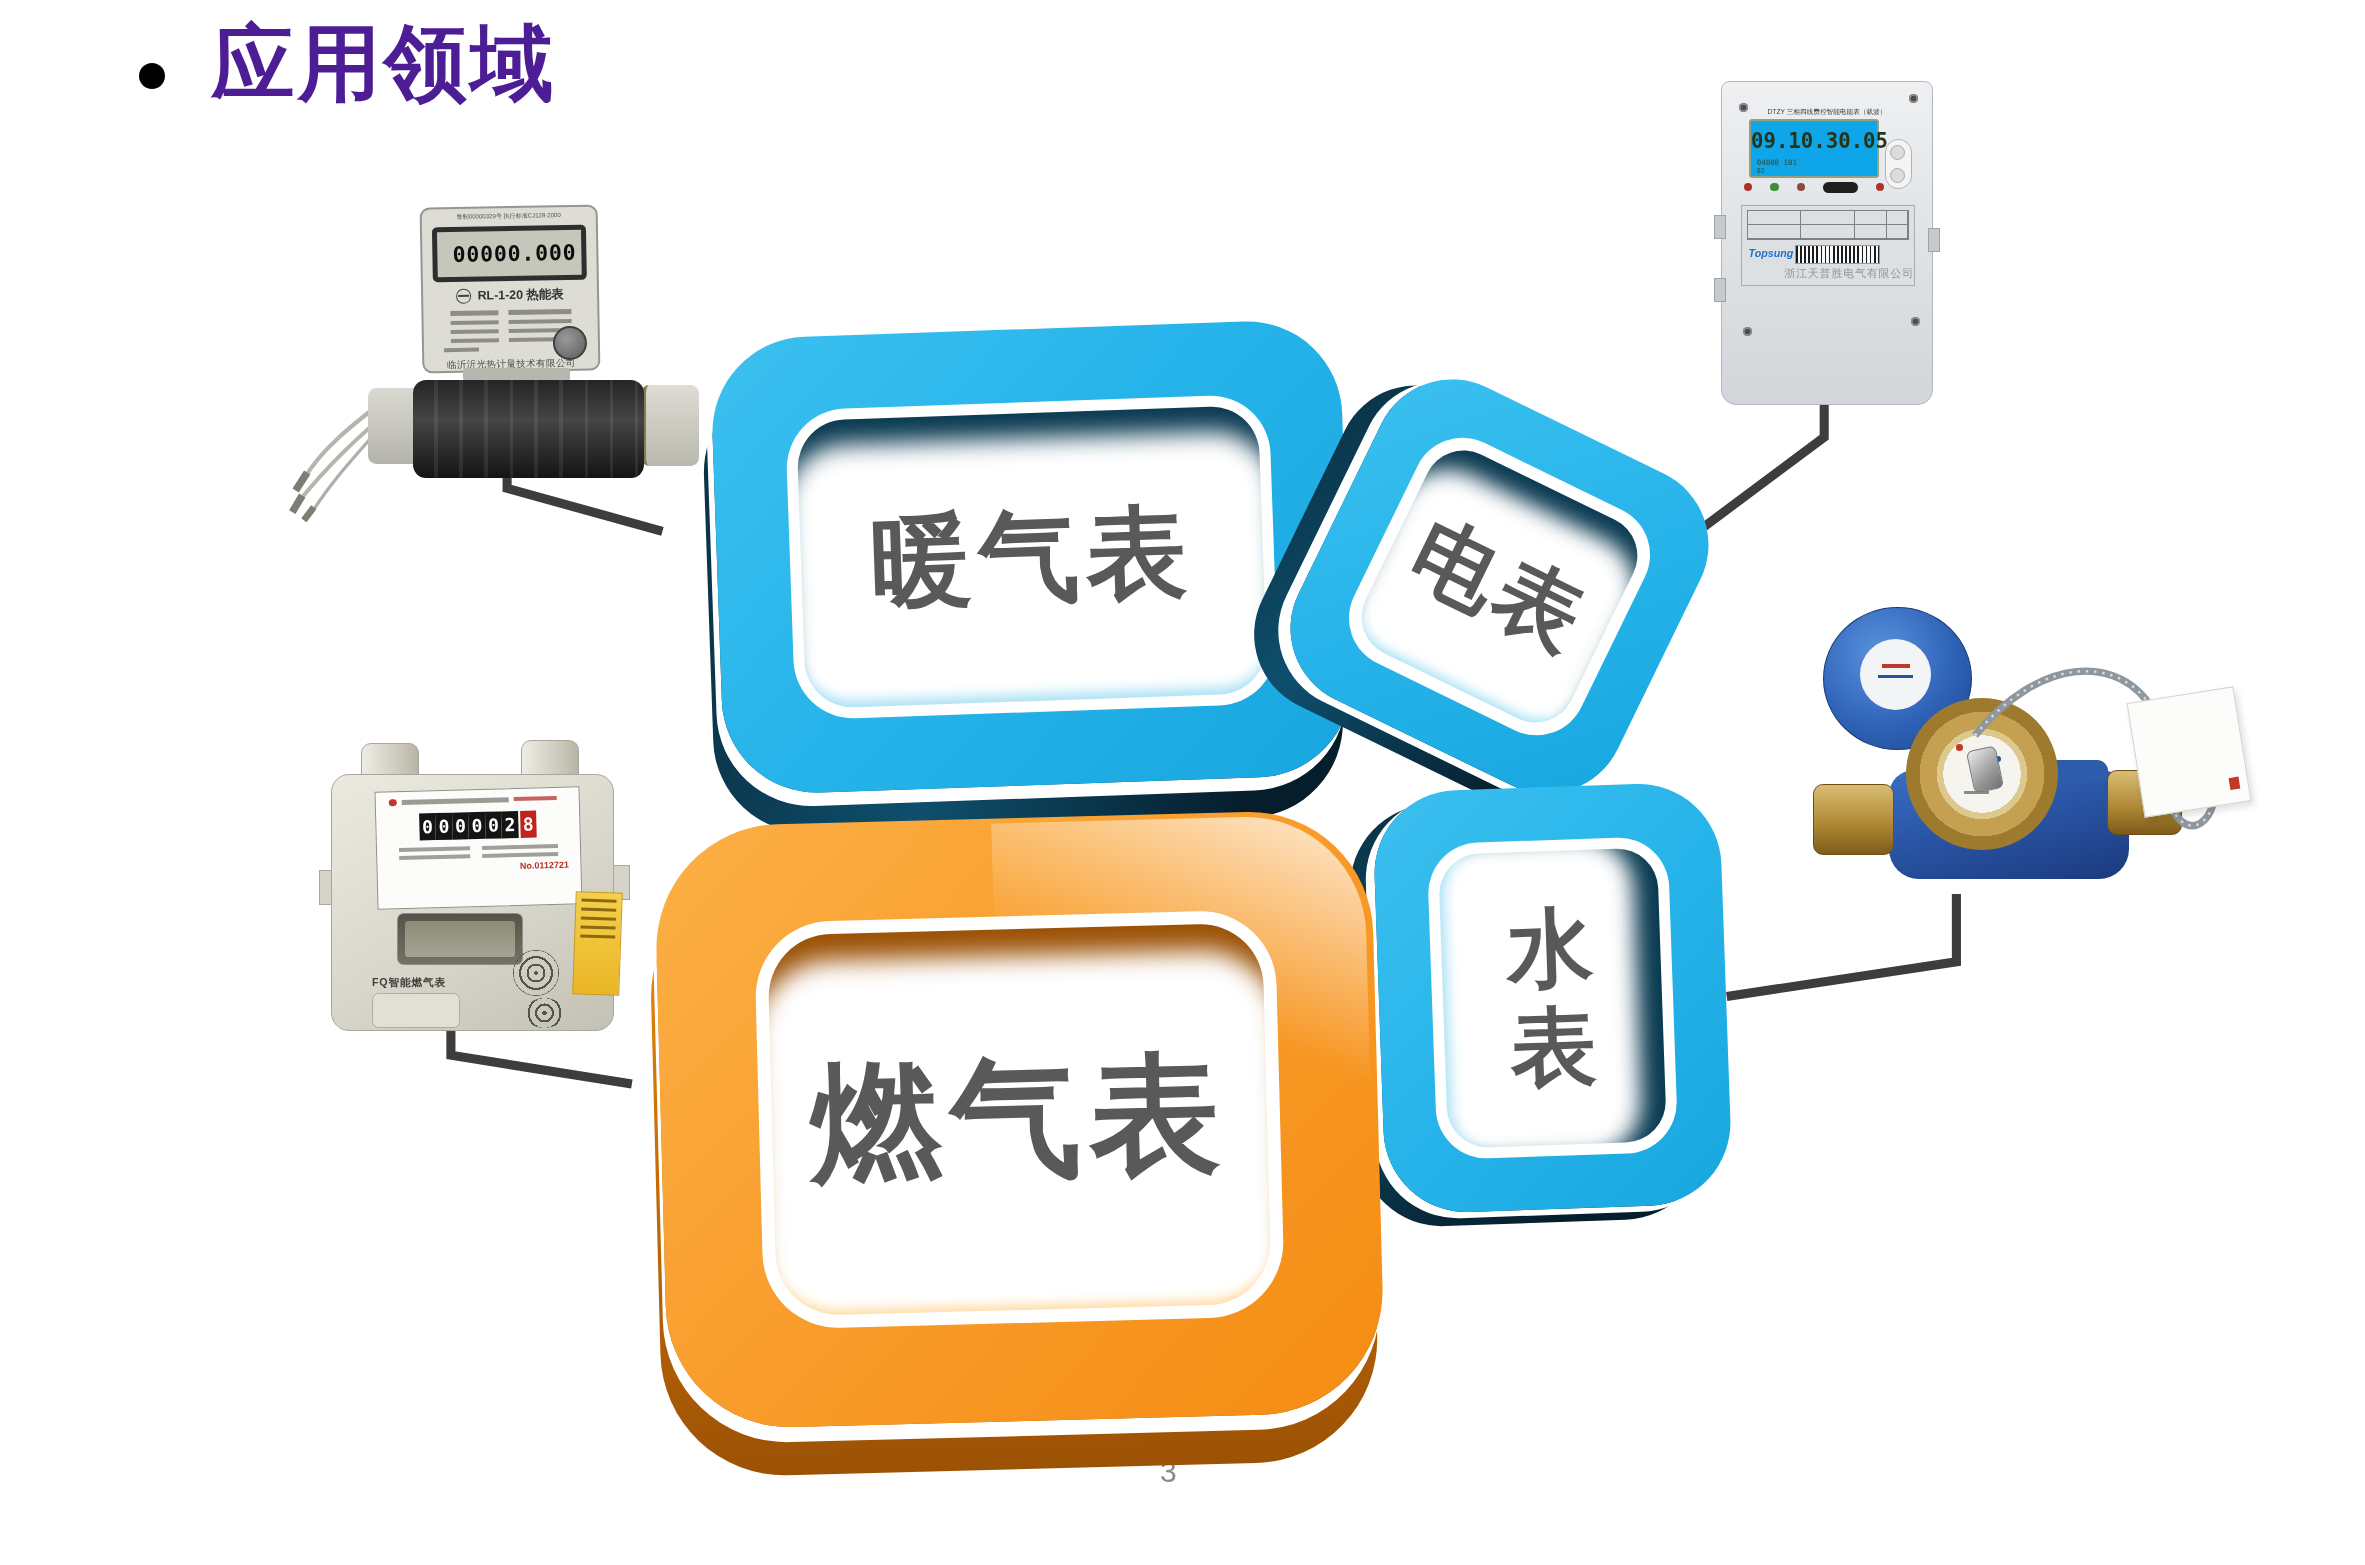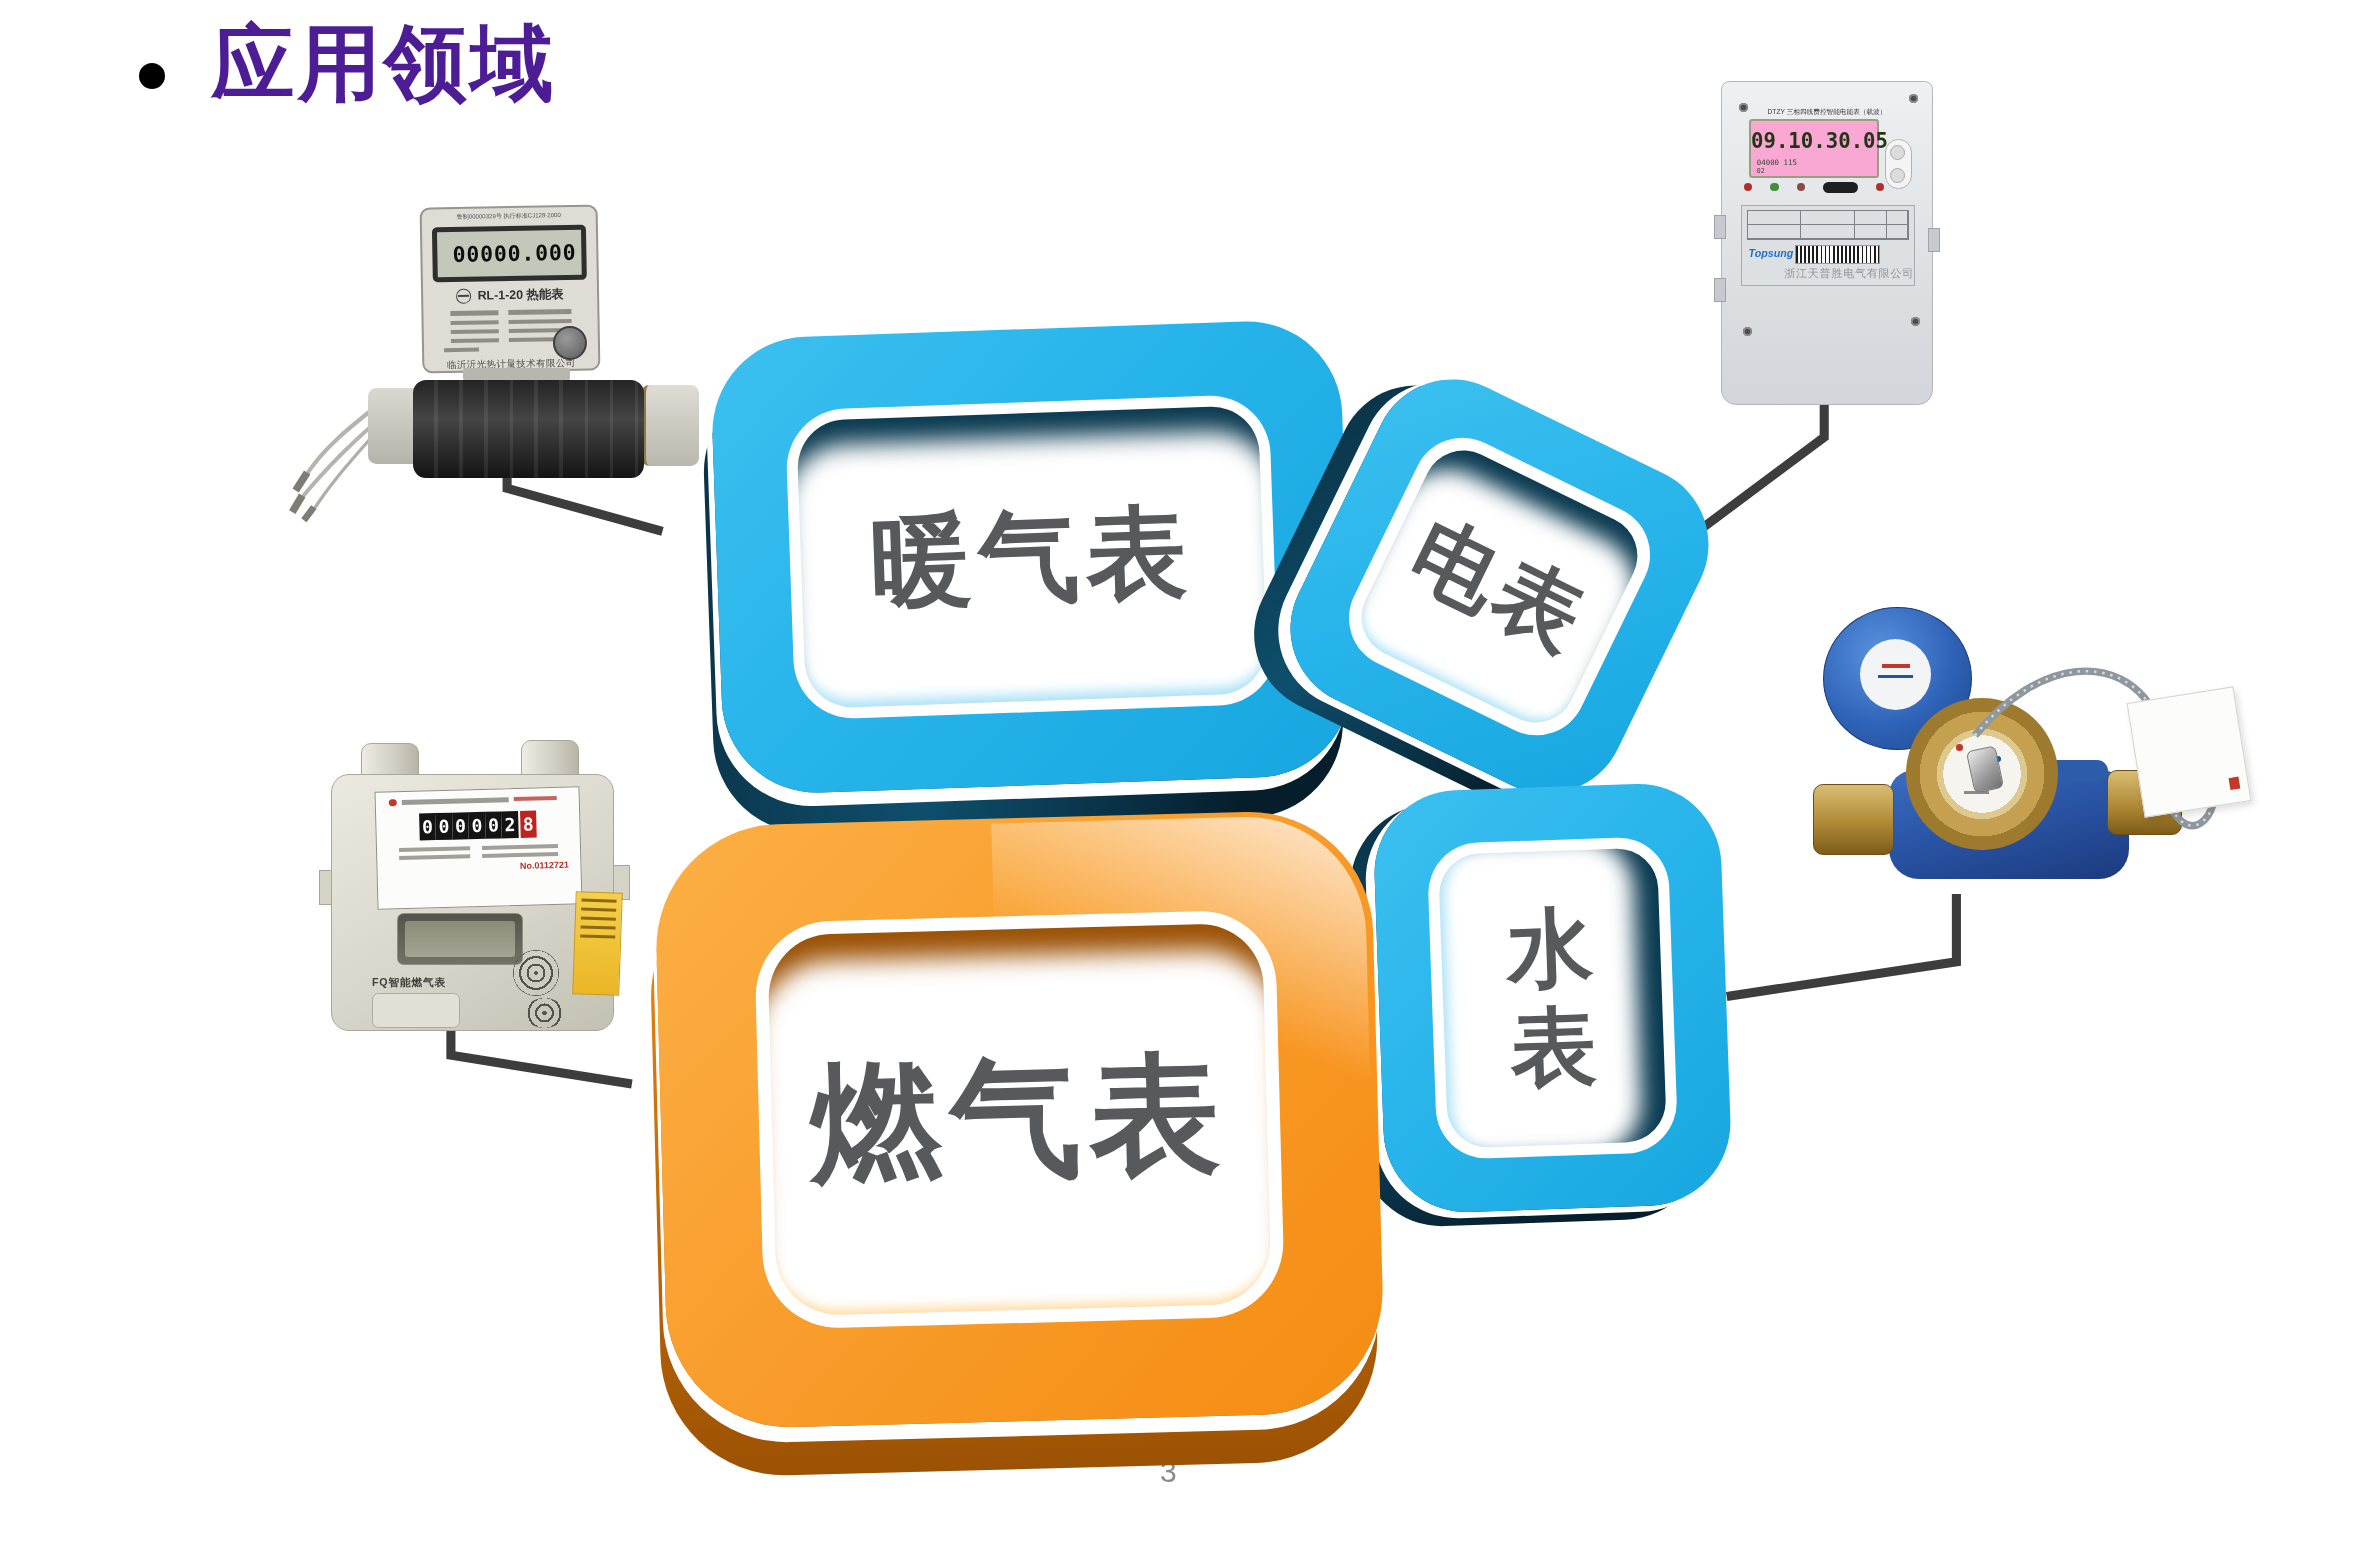--- a/index.html
+++ b/index.html
@@ -102,21 +102,21 @@
   .hm-capR{position:absolute;left:352px;top:202px;width:53px;height:81px;border-radius:8.3px;
       background:linear-gradient(180deg,#dedcd4,#b9b8ae);border-left:5px solid #8c7a48;}
   .hm-cables{position:absolute;left:0;top:124px;}
 
   
   .elecmeter{left:1721px;top:81px;width:212px;height:324px;}
   .em-body{position:absolute;inset:0;background:linear-gradient(180deg,#eef0f2,#d2d5d9);
       border:1.7px solid #b3b7bc;border-radius:8.3px 8.3px 15px 15px;}
   .em-screw{position:absolute;width:9px;height:9px;border-radius:50%;background:#4c4c4c;box-shadow:inset 0 0 0 1.7px #8f8f8f;}
   .em-header{position:absolute;top:26.4px;width:100%;text-align:center;font-size:7.4px;color:#3a3a3a;transform:scale(.9);white-space:nowrap;}
-  .em-lcd{position:absolute;left:28px;top:38px;width:126px;height:55px;background:#f9a8d4;
+  .em-lcd{position:absolute;left:28px;top:38px;width:126px;height:55px;background:#0ea5e9;
       border:2.5px solid #97a07e;border-radius:3.3px;}
   .em-lcd-val{position:absolute;left:0;right:0;top:8.3px;text-align:center;
       font-family:"DejaVu Sans Mono",monospace;font-weight:bold;font-size:20.7px;color:#273317;}
   .em-lcd-sub{position:absolute;left:5.8px;bottom:9px;font-family:"DejaVu Sans Mono",monospace;font-size:7.4px;color:#3a4628;}
   .em-lcd-sub2{position:absolute;left:5.8px;bottom:0.8px;font-family:"DejaVu Sans Mono",monospace;font-size:6.6px;color:#3a4628;}
   .em-oval{position:absolute;left:164px;top:58px;width:25px;height:48px;background:#f4f4f4;
       border:1.7px solid #b2b2b2;border-radius:13.2px;}
   .em-oval i{position:absolute;left:4.1px;width:13.2px;height:13.2px;border-radius:50%;background:#dcdcdc;border:0.8px solid #aaa;}
   .em-oval i:first-child{top:5px;} .em-oval i:last-child{bottom:5px;}
   .em-btnrow{position:absolute;left:23px;top:101px;width:145px;display:flex;align-items:center;gap:18px;}
@@ -249,21 +249,21 @@
 
   <div class="photo elecmeter">
     <div class="em-body"></div>
     <span class="em-screw" style="left:18px;top:21.5px;"></span>
     <span class="em-screw" style="left:188px;top:13.2px;"></span>
     <span class="em-screw" style="left:21.5px;top:246px;"></span>
     <span class="em-screw" style="left:190px;top:236px;"></span>
     <div class="em-header">DTZY 三相四线费控智能电能表（载波）</div>
     <div class="em-lcd">
       <div class="em-lcd-val">09.10.30.05</div>
-      <div class="em-lcd-sub">04000 115</div>
+      <div class="em-lcd-sub">04000 101</div>
       <div class="em-lcd-sub2">02</div>
     </div>
     <div class="em-oval">
         <i></i>
         <i></i>
       </div>
     <div class="em-btnrow">
       <b style="background:#b03028;"></b>
         <b style="background:#3f8f3a;"></b>
         <b style="background:#8a4a40;"></b>

